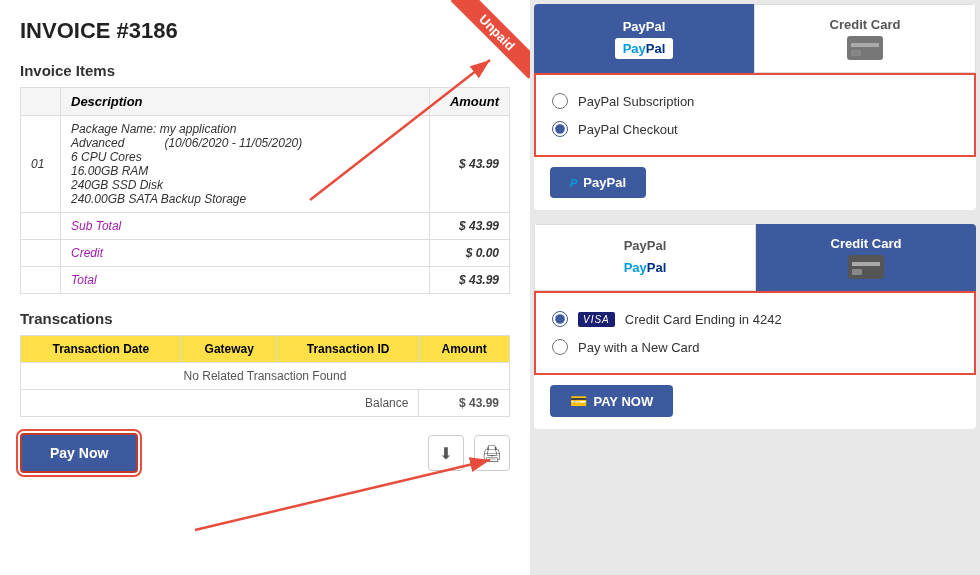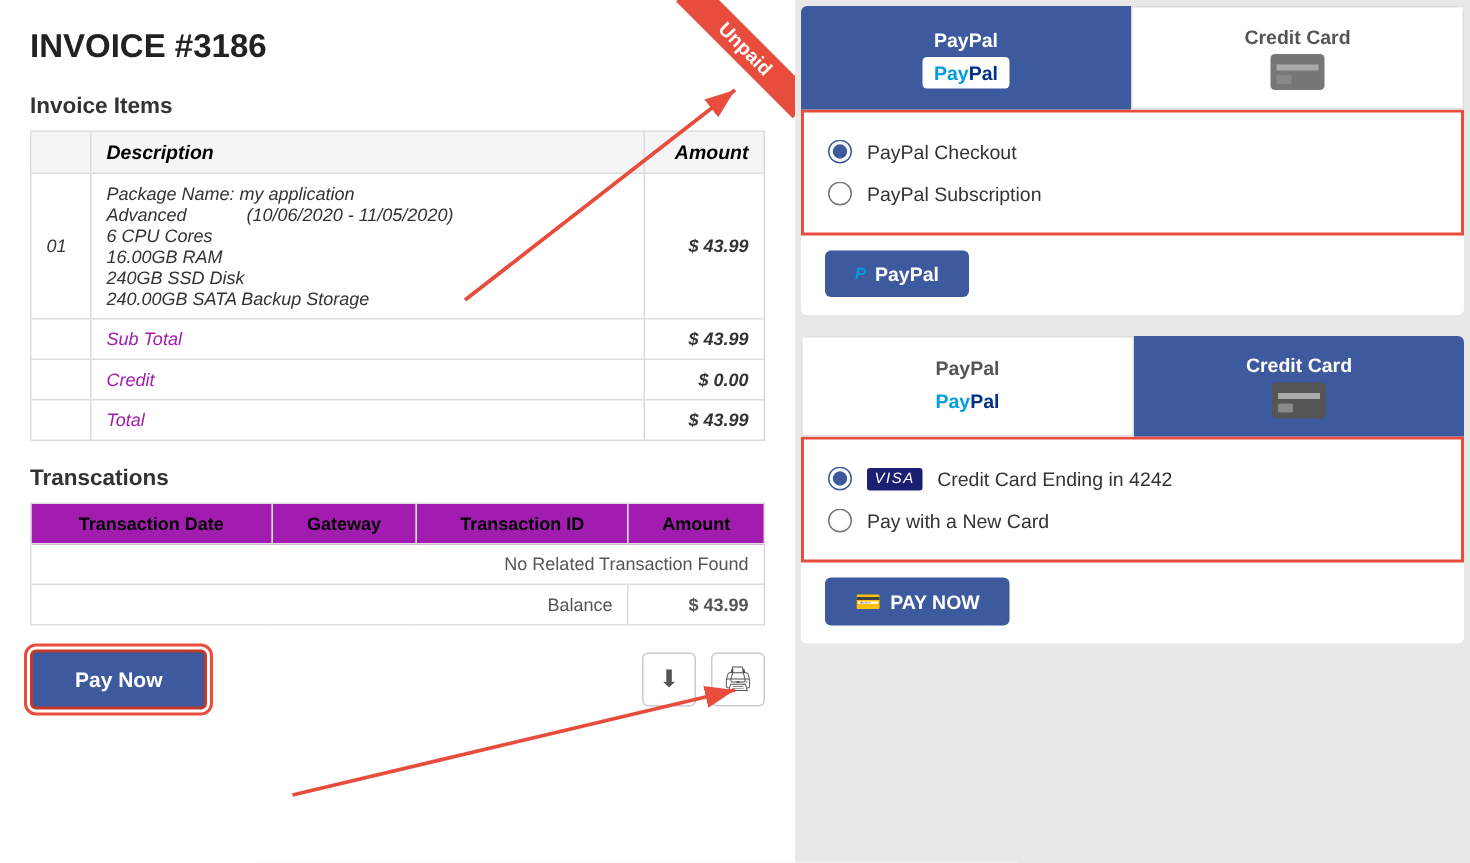--- a/index.html
+++ b/index.html
@@ -79,31 +79,31 @@
       border-top: 1px solid #ddd;
     }
 
     
     .transactions-table {
       width: 100%;
       border-collapse: collapse;
       margin-bottom: 16px;
     }
     .transactions-table th {
-      background: #a21caf;
+      background: #fde047;
       border: 1px solid #ddd;
       padding: 6px 10px;
       font-size: 12px;
     }
     .transactions-table td {
       border: 1px solid #ddd;
       padding: 6px 10px;
       font-size: 12px;
       color: #555;
-      text-align: right;
+      text-align: center;
     }
     .transactions-table td.balance-label { text-align: right; color: #555; }
     .transactions-table td.balance-value { text-align: right; font-weight: bold; }
 
     
     .bottom-actions {
       display: flex;
       align-items: center;
       gap: 10px;
       margin-top: 10px;
@@ -406,26 +406,26 @@
           <span class="pay">Pay</span><span class="pal">Pal</span>
         </div>
       </div>
       <div class="tab active-white">
         <div class="tab-label">Credit Card</div>
         <div class="cc-icon cc-icon-white"></div>
       </div>
     </div>
     <div class="options-area">
       <div class="option-row">
+        <input type="radio" name="paypal_option" style="">
+        <span class="option-label">PayPal Subscription</span>
+      </div>
+      <div class="option-row">
         <input type="radio" name="paypal_option" checked="" style="">
         <span class="option-label">PayPal Checkout</span>
-      </div>
-      <div class="option-row">
-        <input type="radio" name="paypal_option" style="">
-        <span class="option-label">PayPal Subscription</span>
       </div>
     </div>
     <button class="paypal-btn">
       <span style="font-size:11px;font-weight:bold;font-style:italic;color:#009cde;">P</span>
       <span>PayPal</span>
     </button>
   </div>
 
   <div class="payment-block">
     <div class="tab-row">

